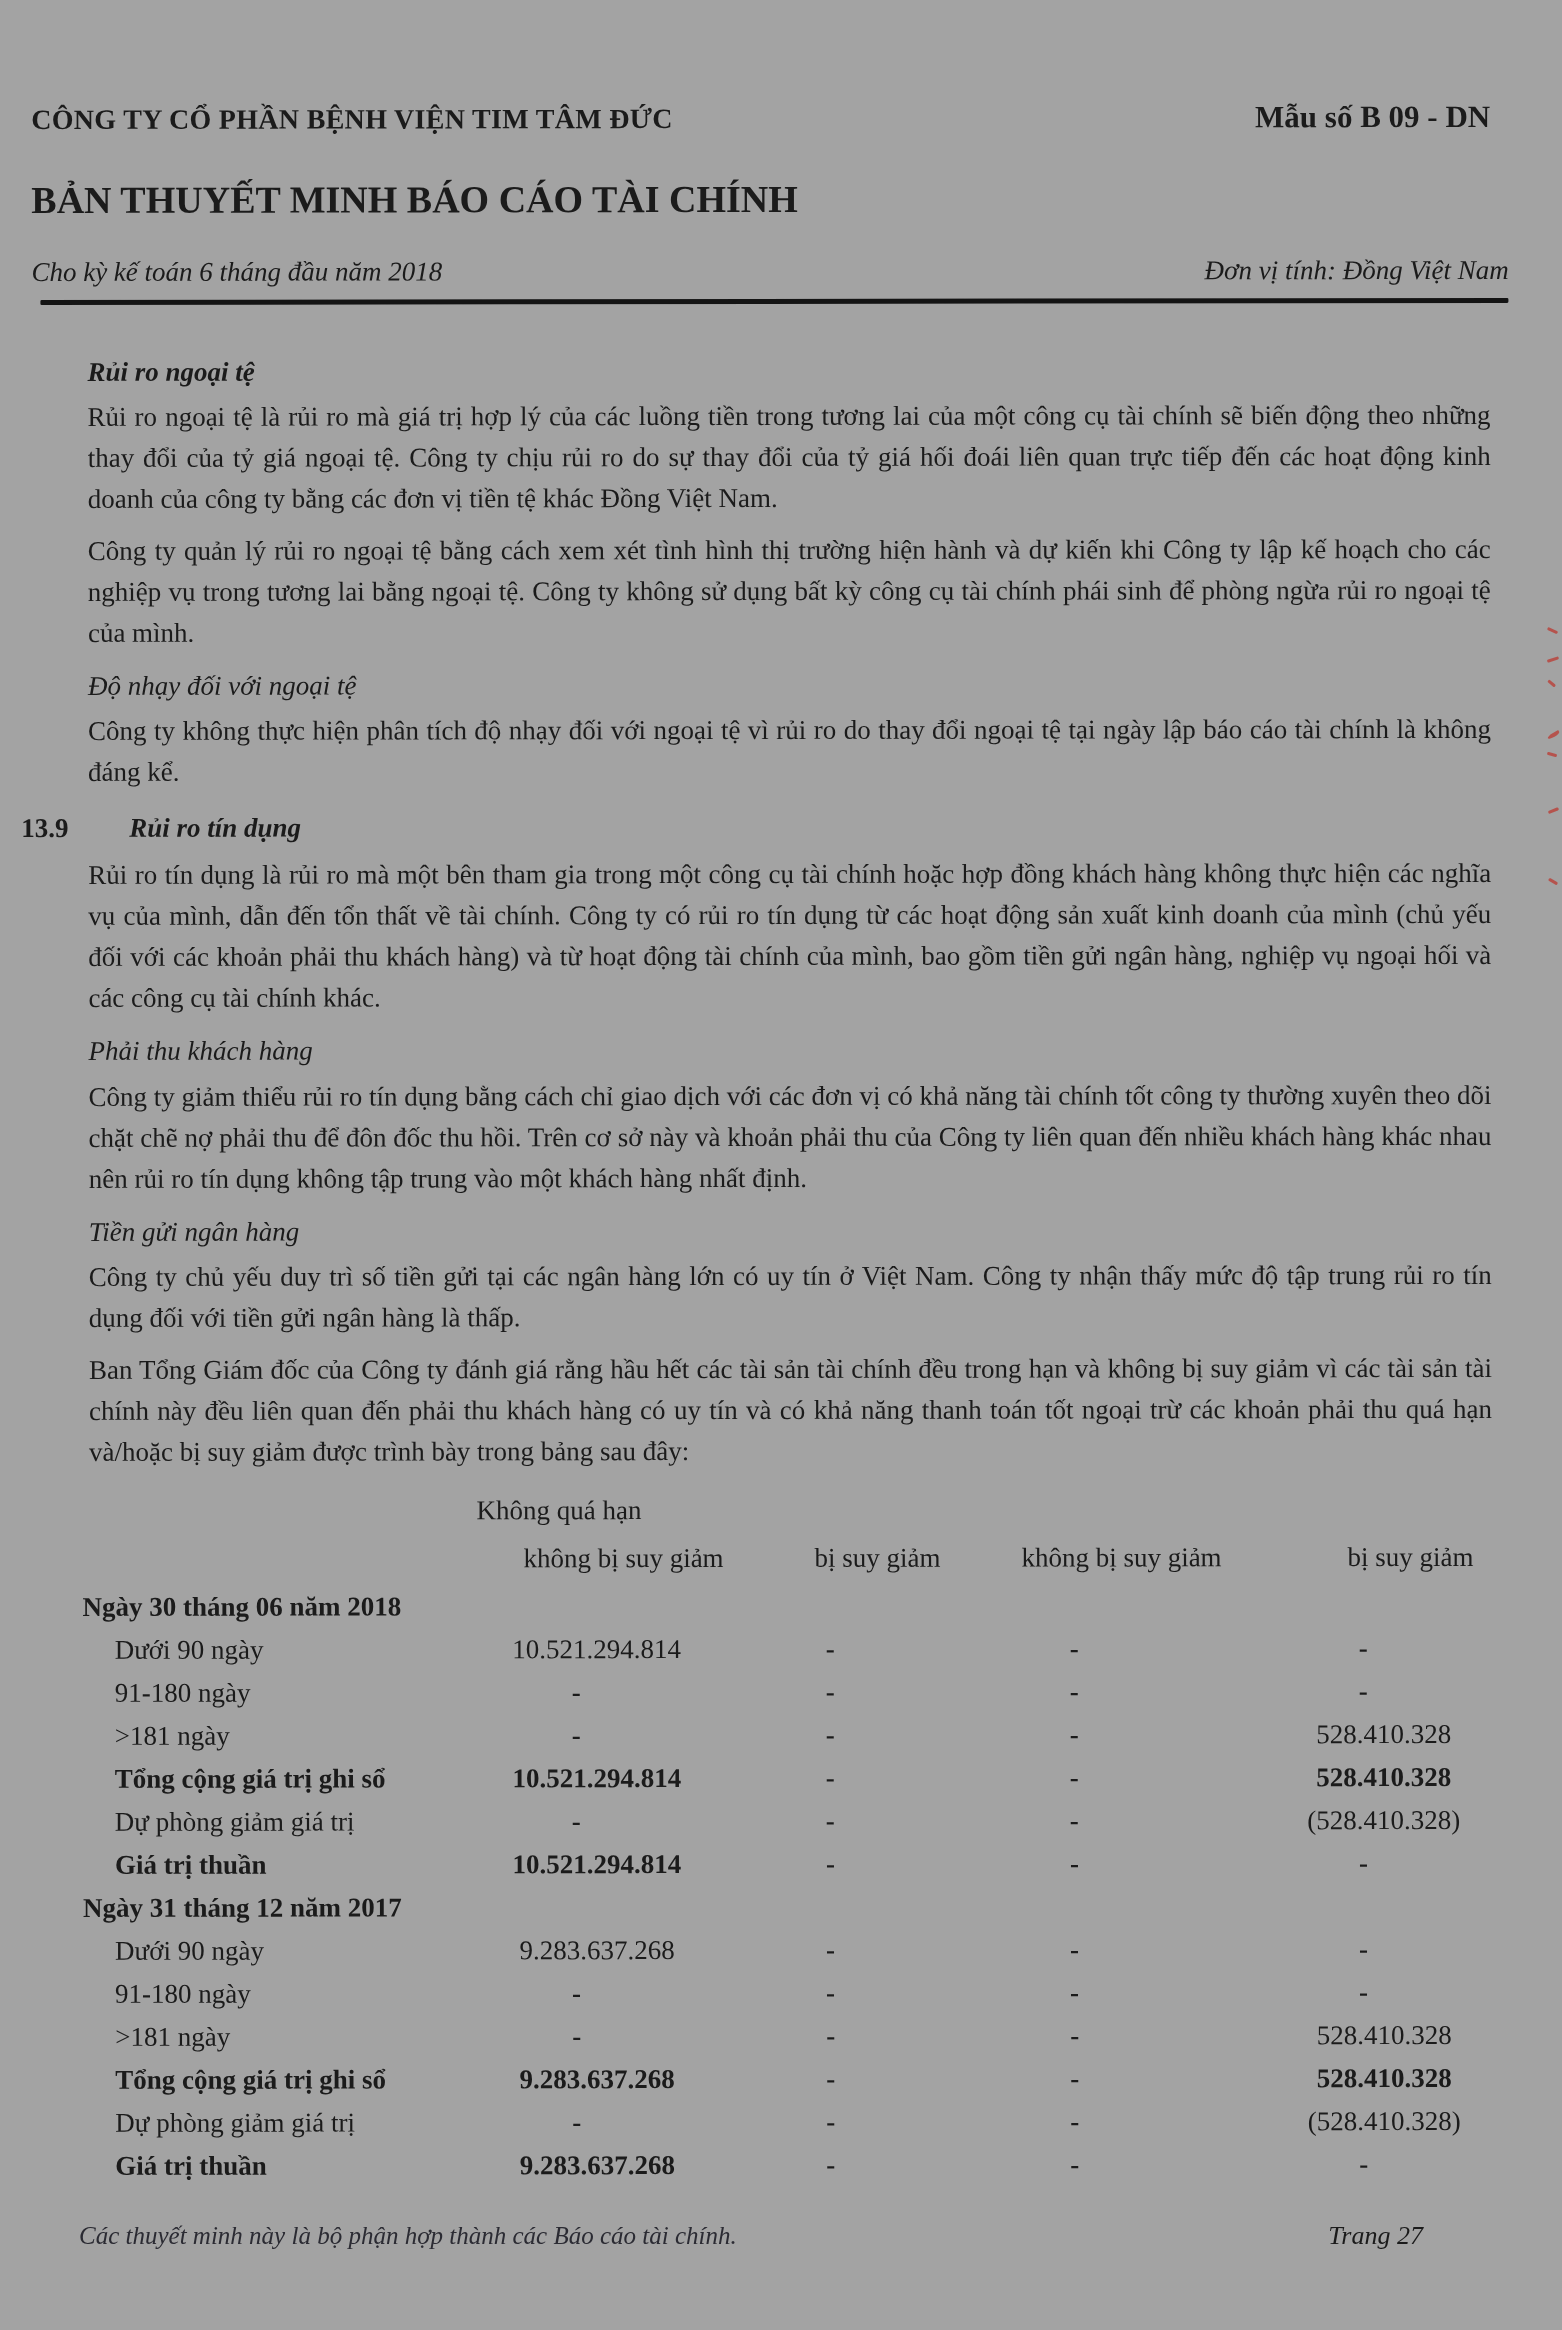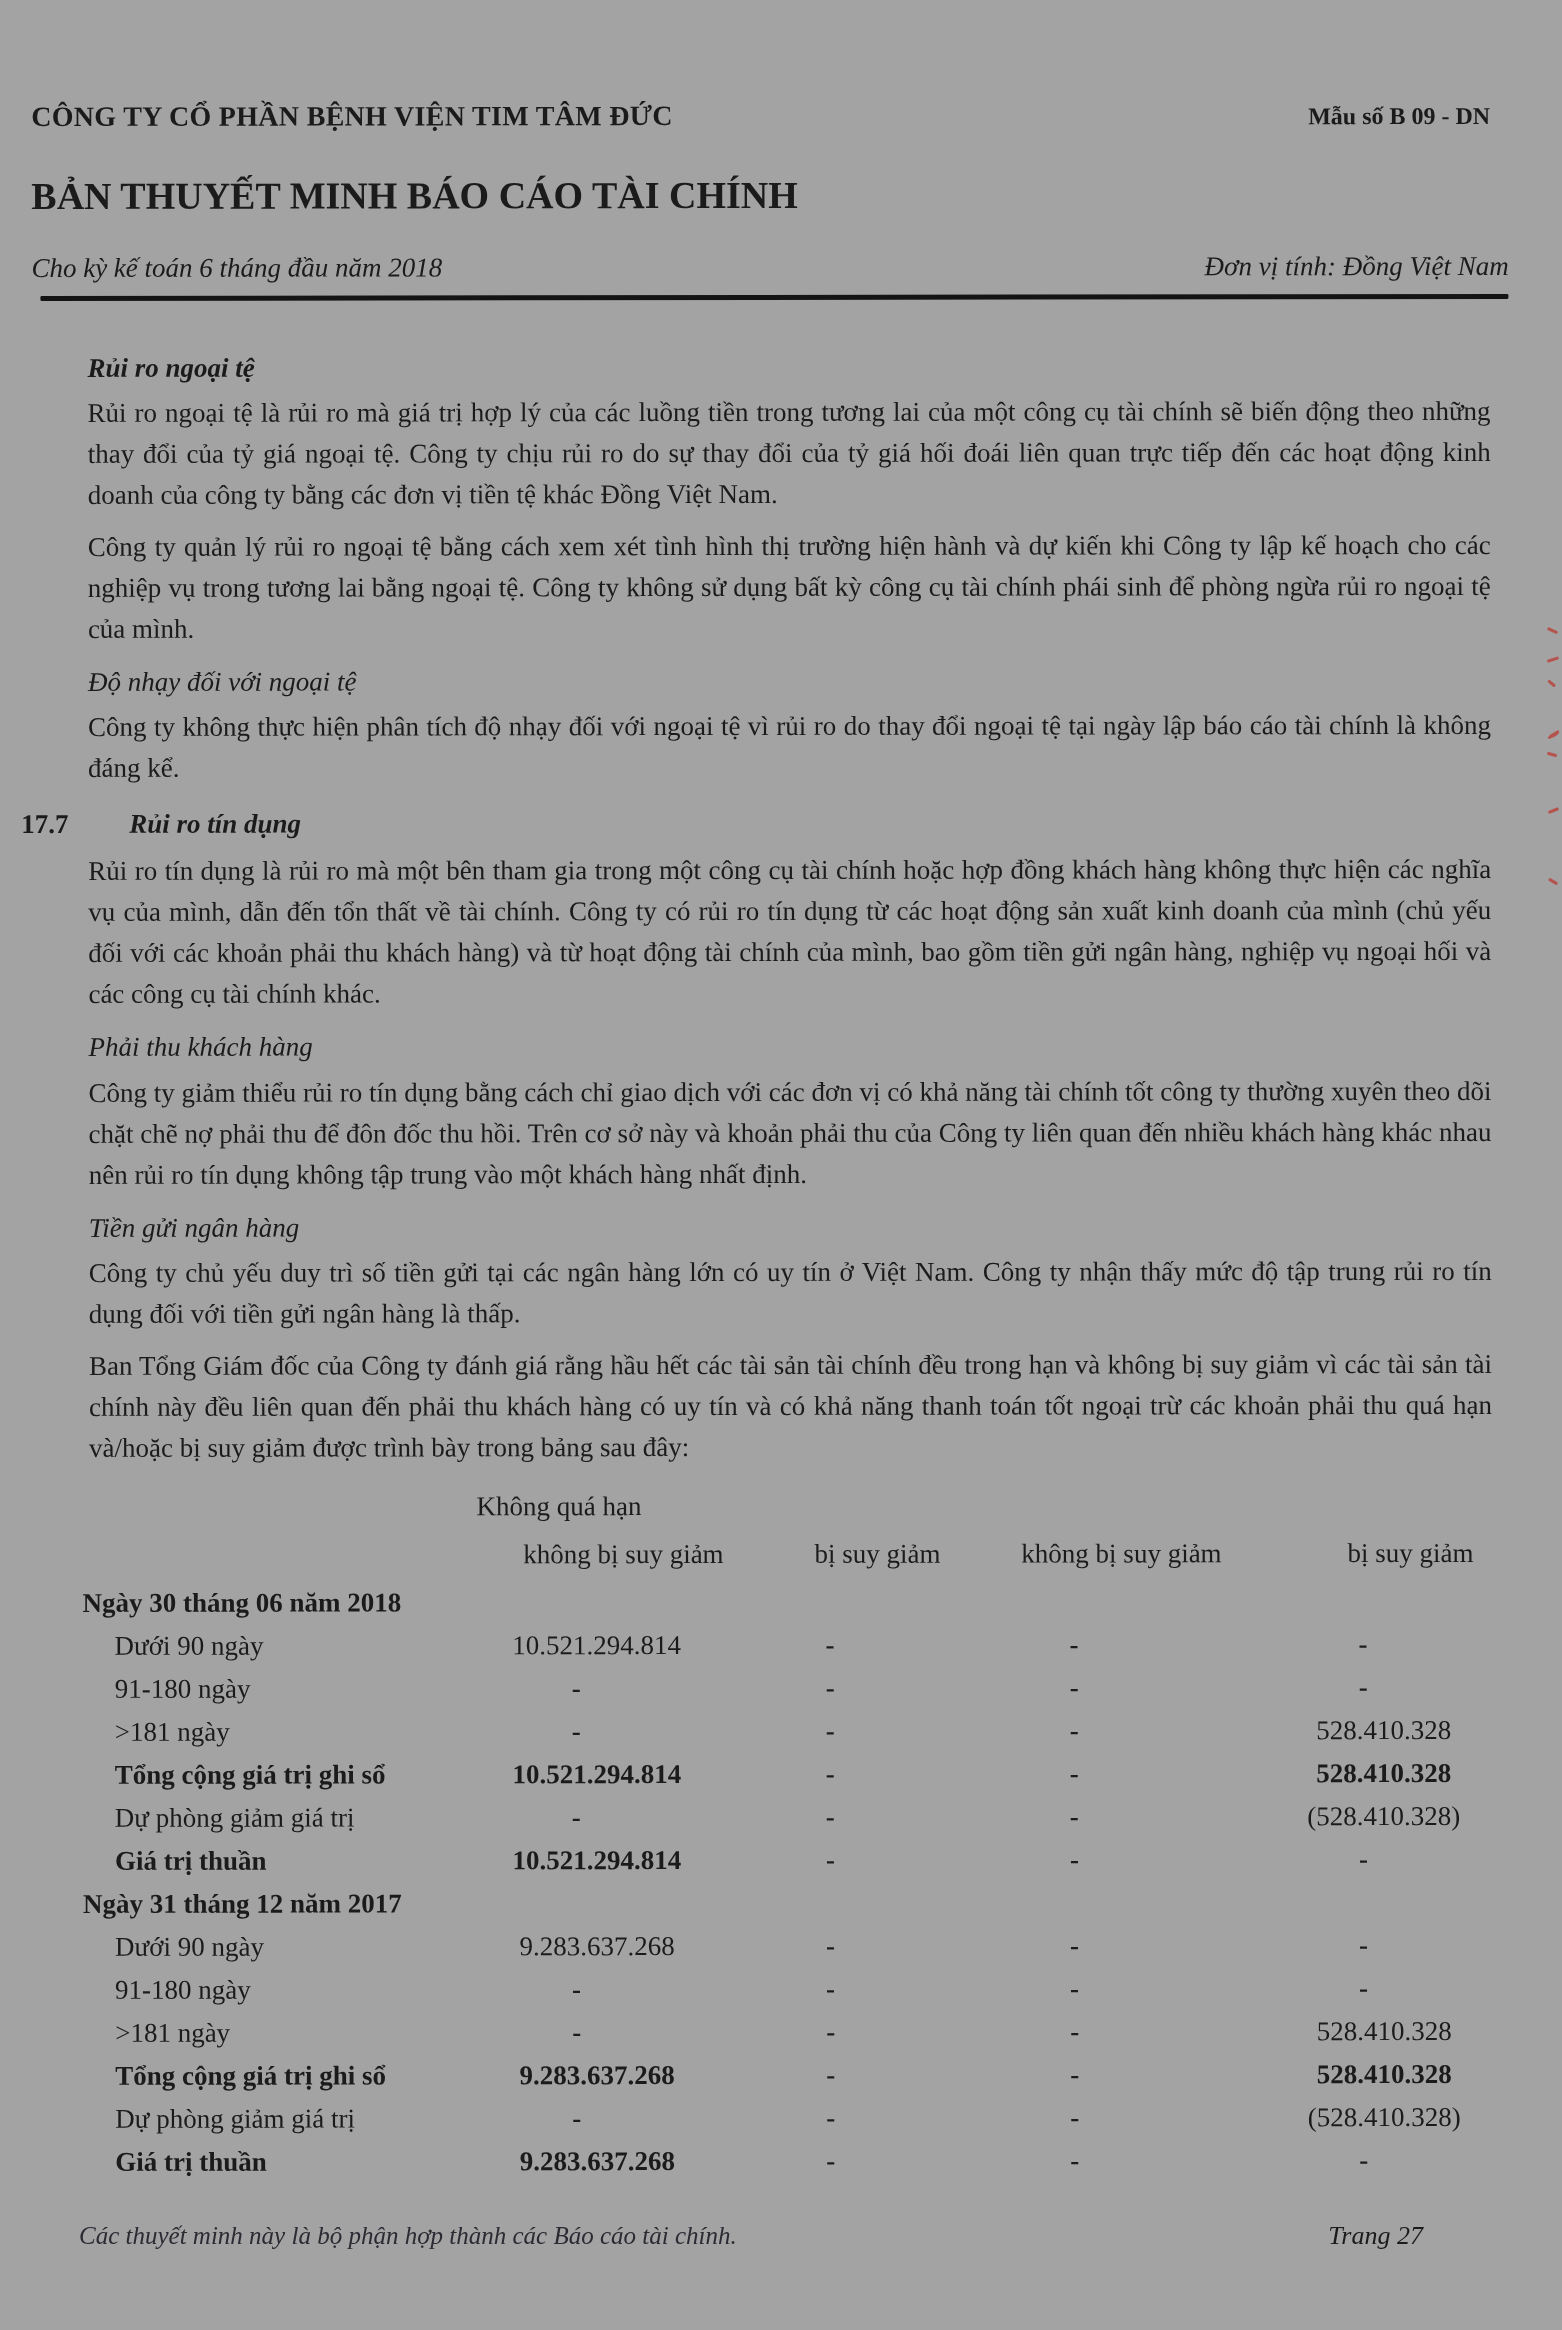--- a/index.html
+++ b/index.html
@@ -35,21 +35,21 @@
     align-items: baseline;
   }
   .company {
     font-weight: bold;
     font-size: 28px;
     letter-spacing: 0.3px;
     white-space: nowrap;
   }
   .form-no {
     font-weight: bold;
-    font-size: 24px;
+    font-size: 31px;
     white-space: nowrap;
     margin-right: 25px;
     text-align: center;
   }
   .doc-title {
     margin: 41px 0 0 0;
     font-size: 38px;
     font-weight: bold;
     letter-spacing: 0px;
   }
@@ -218,21 +218,21 @@
 
     <div class="main">
       <div class="h-bold-italic">Rủi ro ngoại tệ</div>
       <p class="para">Rủi ro ngoại tệ là rủi ro mà giá trị hợp lý của các luồng tiền trong tương lai của một công cụ tài chính sẽ biến động theo những thay đổi của tỷ giá ngoại tệ. Công ty chịu rủi ro do sự thay đổi của tỷ giá hối đoái liên quan trực tiếp đến các hoạt động kinh doanh của công ty bằng các đơn vị tiền tệ khác Đồng Việt Nam.</p>
       <p class="para">Công ty quản lý rủi ro ngoại tệ bằng cách xem xét tình hình thị trường hiện hành và dự kiến khi Công ty lập kế hoạch cho các nghiệp vụ trong tương lai bằng ngoại tệ. Công ty không sử dụng bất kỳ công cụ tài chính phái sinh để phòng ngừa rủi ro ngoại tệ của mình.</p>
 
       <div class="h-italic">Độ nhạy đối với ngoại tệ</div>
       <p class="para">Công ty không thực hiện phân tích độ nhạy đối với ngoại tệ vì rủi ro do thay đổi ngoại tệ tại ngày lập báo cáo tài chính là không đáng kể.</p>
 
       <div class="numbered-heading">
-        <span class="sec-no">17.7</span>
+        <span class="sec-no">13.9</span>
         <span class="sec-title">Rủi ro tín dụng</span>
       </div>
       <p class="para">Rủi ro tín dụng là rủi ro mà một bên tham gia trong một công cụ tài chính hoặc hợp đồng khách hàng không thực hiện các nghĩa vụ của mình, dẫn đến tổn thất về tài chính. Công ty có rủi ro tín dụng từ các hoạt động sản xuất kinh doanh của mình (chủ yếu đối với các khoản phải thu khách hàng) và từ hoạt động tài chính của mình, bao gồm tiền gửi ngân hàng, nghiệp vụ ngoại hối và các công cụ tài chính khác.</p>
 
       <div class="h-italic">Phải thu khách hàng</div>
       <p class="para">Công ty giảm thiểu rủi ro tín dụng bằng cách chỉ giao dịch với các đơn vị có khả năng tài chính tốt công ty thường xuyên theo dõi chặt chẽ nợ phải thu để đôn đốc thu hồi. Trên cơ sở này và khoản phải thu của Công ty liên quan đến nhiều khách hàng khác nhau nên rủi ro tín dụng không tập trung vào một khách hàng nhất định.</p>
 
       <div class="h-italic">Tiền gửi ngân hàng</div>
       <p class="para">Công ty chủ yếu duy trì số tiền gửi tại các ngân hàng lớn có uy tín ở Việt Nam. Công ty nhận thấy mức độ tập trung rủi ro tín dụng đối với tiền gửi ngân hàng là thấp.</p>
       <p class="para">Ban Tổng Giám đốc của Công ty đánh giá rằng hầu hết các tài sản tài chính đều trong hạn và không bị suy giảm vì các tài sản tài chính này đều liên quan đến phải thu khách hàng có uy tín và có khả năng thanh toán tốt ngoại trừ các khoản phải thu quá hạn và/hoặc bị suy giảm được trình bày trong bảng sau đây:</p>

